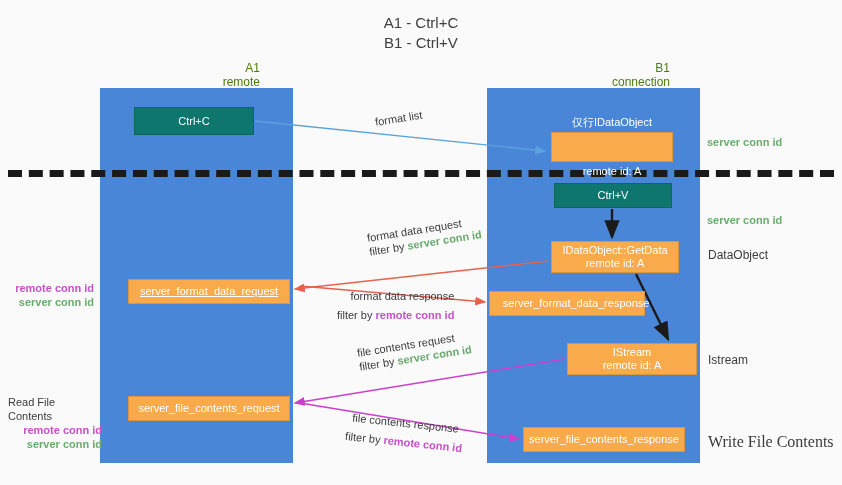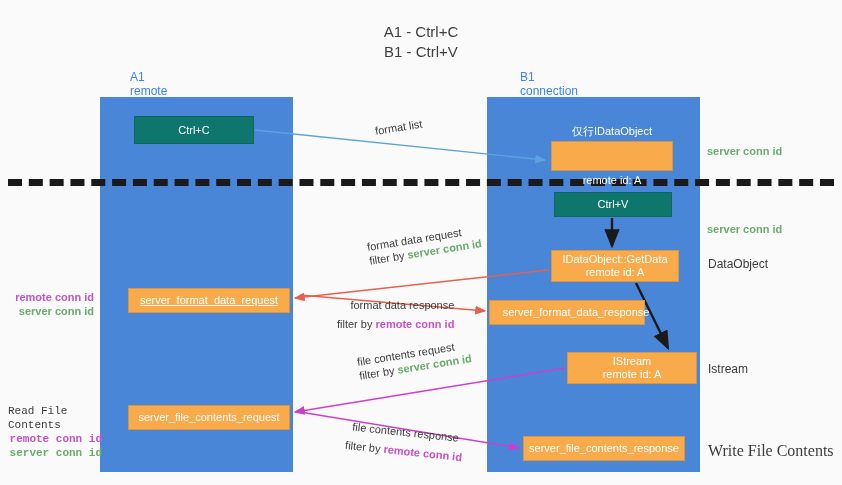--- a/index.html
+++ b/index.html
@@ -10,43 +10,43 @@
   body {
     width: 842px;
     height: 485px;
     position: relative;
     overflow: hidden;
     font-family: "Liberation Sans", sans-serif;
     color: #3c3c3c;
   }
   #stage {
     position: absolute;
-    left: 0; top: 12px;
+    left: 0; top: 3px;
     width: 842px;
     height: 393px;
     background: #fafafa;
   }
   .abs { position: absolute; }
 
   
   #title {
     left: 0; top: 10px;
     width: 842px;
     text-align: center;
     font-size: 15px;
     line-height: 20px;
     color: #3f3f3f;
   }
 
   
   .col-header {
-    text-align: left;
+    text-align: right;
     font-size: 12px;
     line-height: 14px;
-    color: #3b82f6;
+    color: #4d7c0f;
   }
   #hdr-a1 { left: 130px; top: 58px; width: 130px; }
   #hdr-b1 { left: 520px; top: 58px; width: 150px; }
 
   
   .lane {
     background: #4a86d8;
   }
   #lane-a1 { left: 100px; top: 85px; width: 193px; height: 375px; }
   #lane-b1 { left: 487px; top: 85px; width: 213px; height: 375px; }
@@ -95,21 +95,21 @@
   .magenta-txt { color: #c850c8; font-weight: bold; }
   .plain-txt { color: #3c3c3c; }
 
   #ann-server-1 { left: 707px; top: 132px; }
   #ann-server-2 { left: 707px; top: 210px; }
   #ann-dataobject { left: 708px; top: 245px; font-size: 12px; }
   #ann-istream   { left: 708px; top: 350px; font-size: 12px; }
   #ann-write     { left: 708px; top: 432px; font-size: 16px; font-family: Liberation Serif, serif; }
 
   #ann-left-1 { left: 8px; top: 278px; text-align: right; width: 86px; }
-  #ann-left-2 { left: 8px; top: 392px; text-align: left; width: 94px; font-family: Liberation Mono, monospace; }
+  #ann-left-2 { left: 8px; top: 392px; text-align: left; width: 94px; }
   #ann-left-2 .head { color: #3c3c3c; }
   #ann-left-2 .sub { display: block; text-align: right; }
 
   
   .edge-label {
     font-size: 11px;
     line-height: 14px;
     white-space: nowrap;
     color: #3c3c3c;
   }

